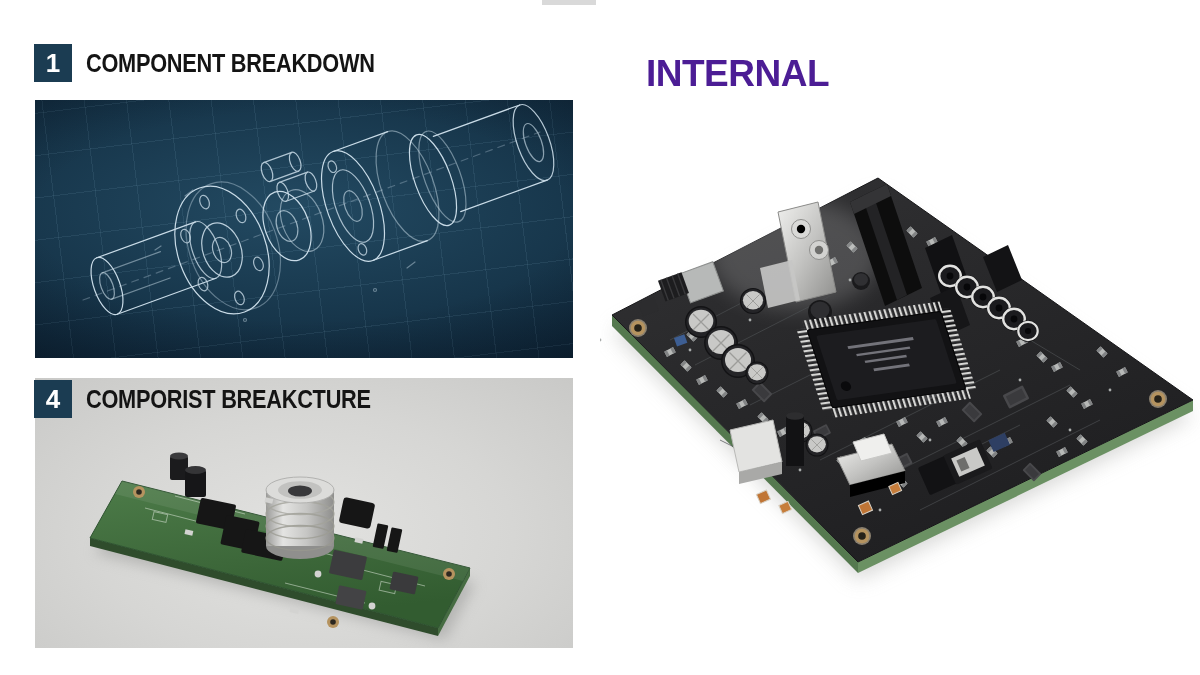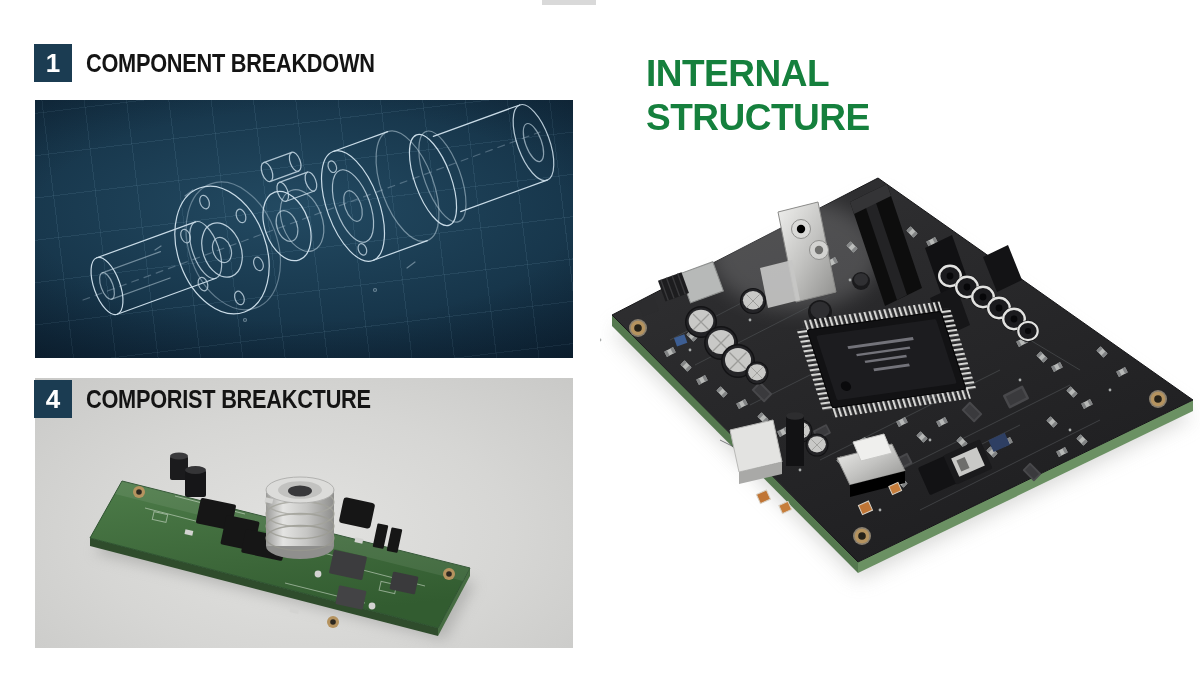--- a/index.html
+++ b/index.html
@@ -25,21 +25,21 @@
      background-image:
        repeating-linear-gradient(0deg, rgba(150,195,220,.10) 0 1px, transparent 1px 42px),
        repeating-linear-gradient(90deg, rgba(150,195,220,.10) 0 1px, transparent 1px 42px);}
   .bp-vignette{position:absolute;inset:0;
      background:radial-gradient(ellipse 110% 90% at 50% 45%, rgba(0,0,0,0) 45%, rgba(4,12,22,.55) 100%);}
   .blueprint svg{position:absolute;left:0;top:0;}
   
   .photo2{position:absolute;left:35px;top:378px;width:538px;height:270px;overflow:hidden;
      background:radial-gradient(ellipse at 50% 58%, #e2e2e0 0%, #d6d6d4 55%, #c9c9c7 100%);}
   
-  .big-title{position:absolute;left:646px;top:52px;color:#15803d;font-weight:bold;
+  .big-title{position:absolute;left:646px;top:52px;color:#4c1d95;font-weight:bold;
      font-size:37px;line-height:44px;letter-spacing:-.5px;}
   .photo3{position:absolute;left:600px;top:140px;width:600px;height:535px;}
 </style>
 </head>
 <body>
 
 <div class="canvas">
 
   <div class="artifact"></div>
 
@@ -227,21 +227,20 @@
         <g transform="translate(298,244)">
             <circle r="6" fill="#b5935f"></circle>
             <circle r="2.8" fill="#2c2820"></circle>
           </g>
       </g>
     </svg>
   </div>
 
   <div class="big-title">
     <div>INTERNAL</div>
-    <div>STRUCTURE</div>
   </div>
 
   <svg class="photo3" viewBox="0 0 600 535">
     <defs>
       <filter id="blur10" x="-50%" y="-50%" width="200%" height="200%">
           <feGaussianBlur stdDeviation="10"></feGaussianBlur>
         </filter>
       <filter id="blur5" x="-50%" y="-50%" width="200%" height="200%">
           <feGaussianBlur stdDeviation="5"></feGaussianBlur>
         </filter>

